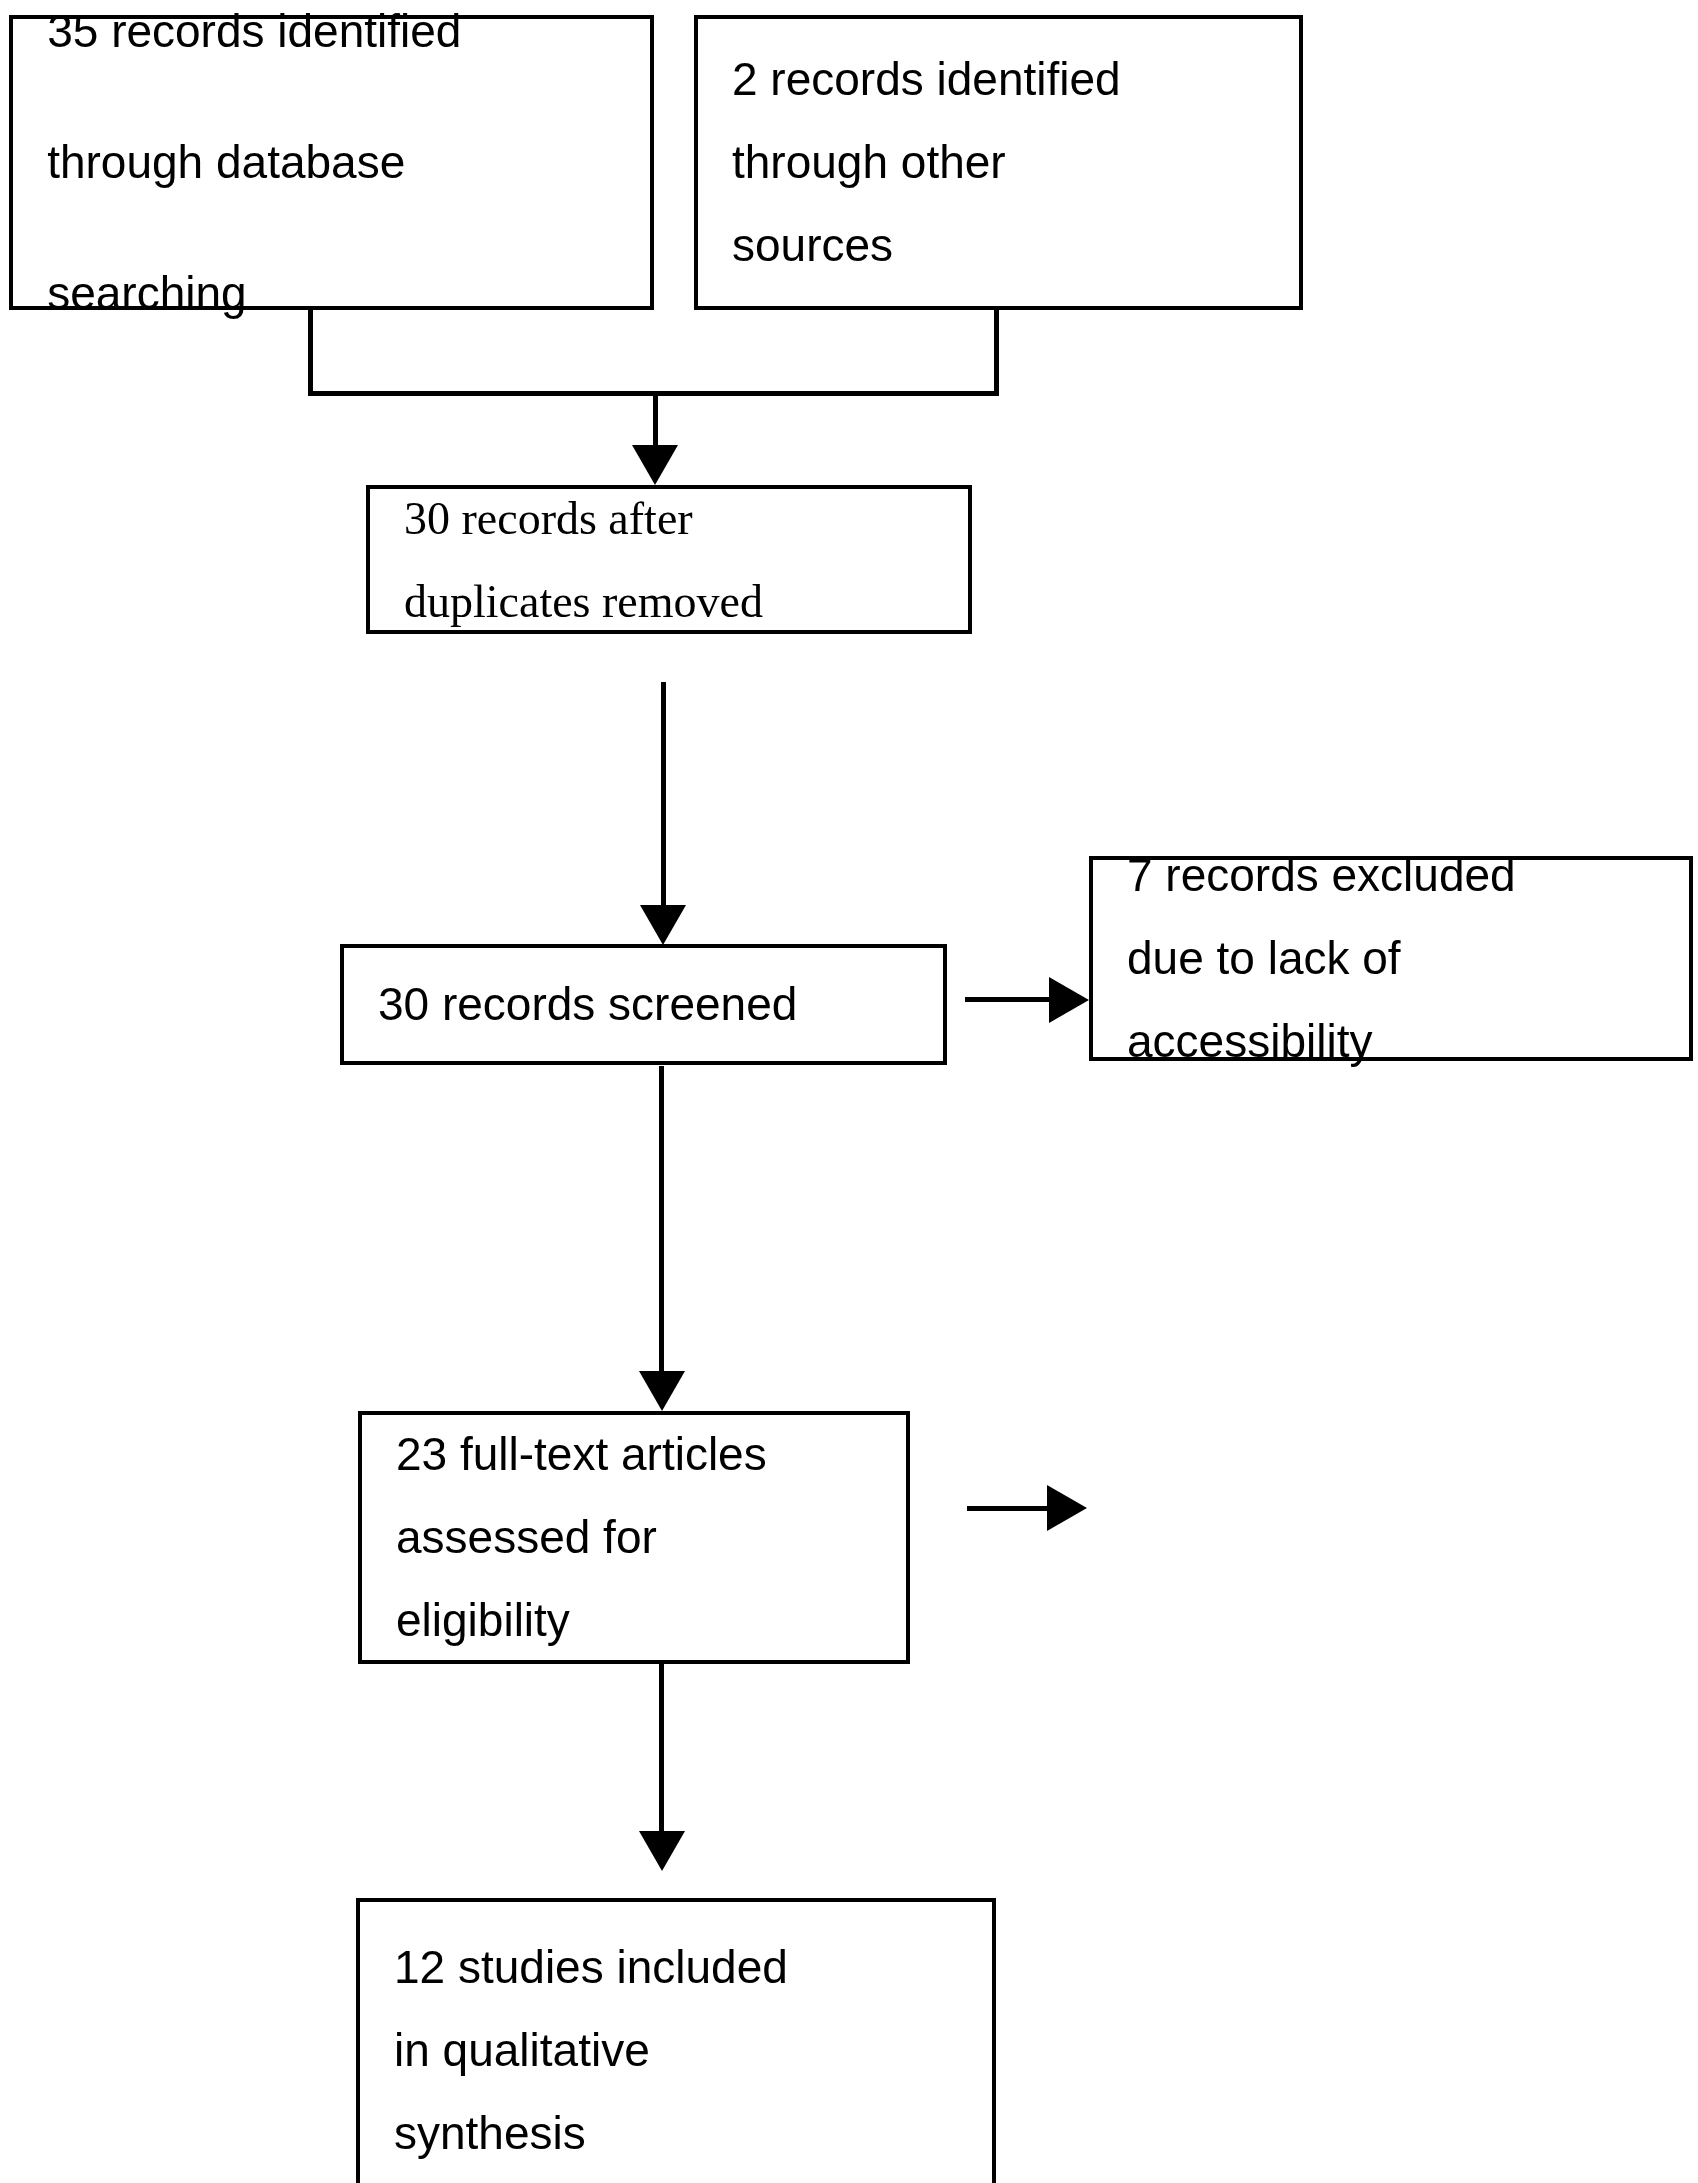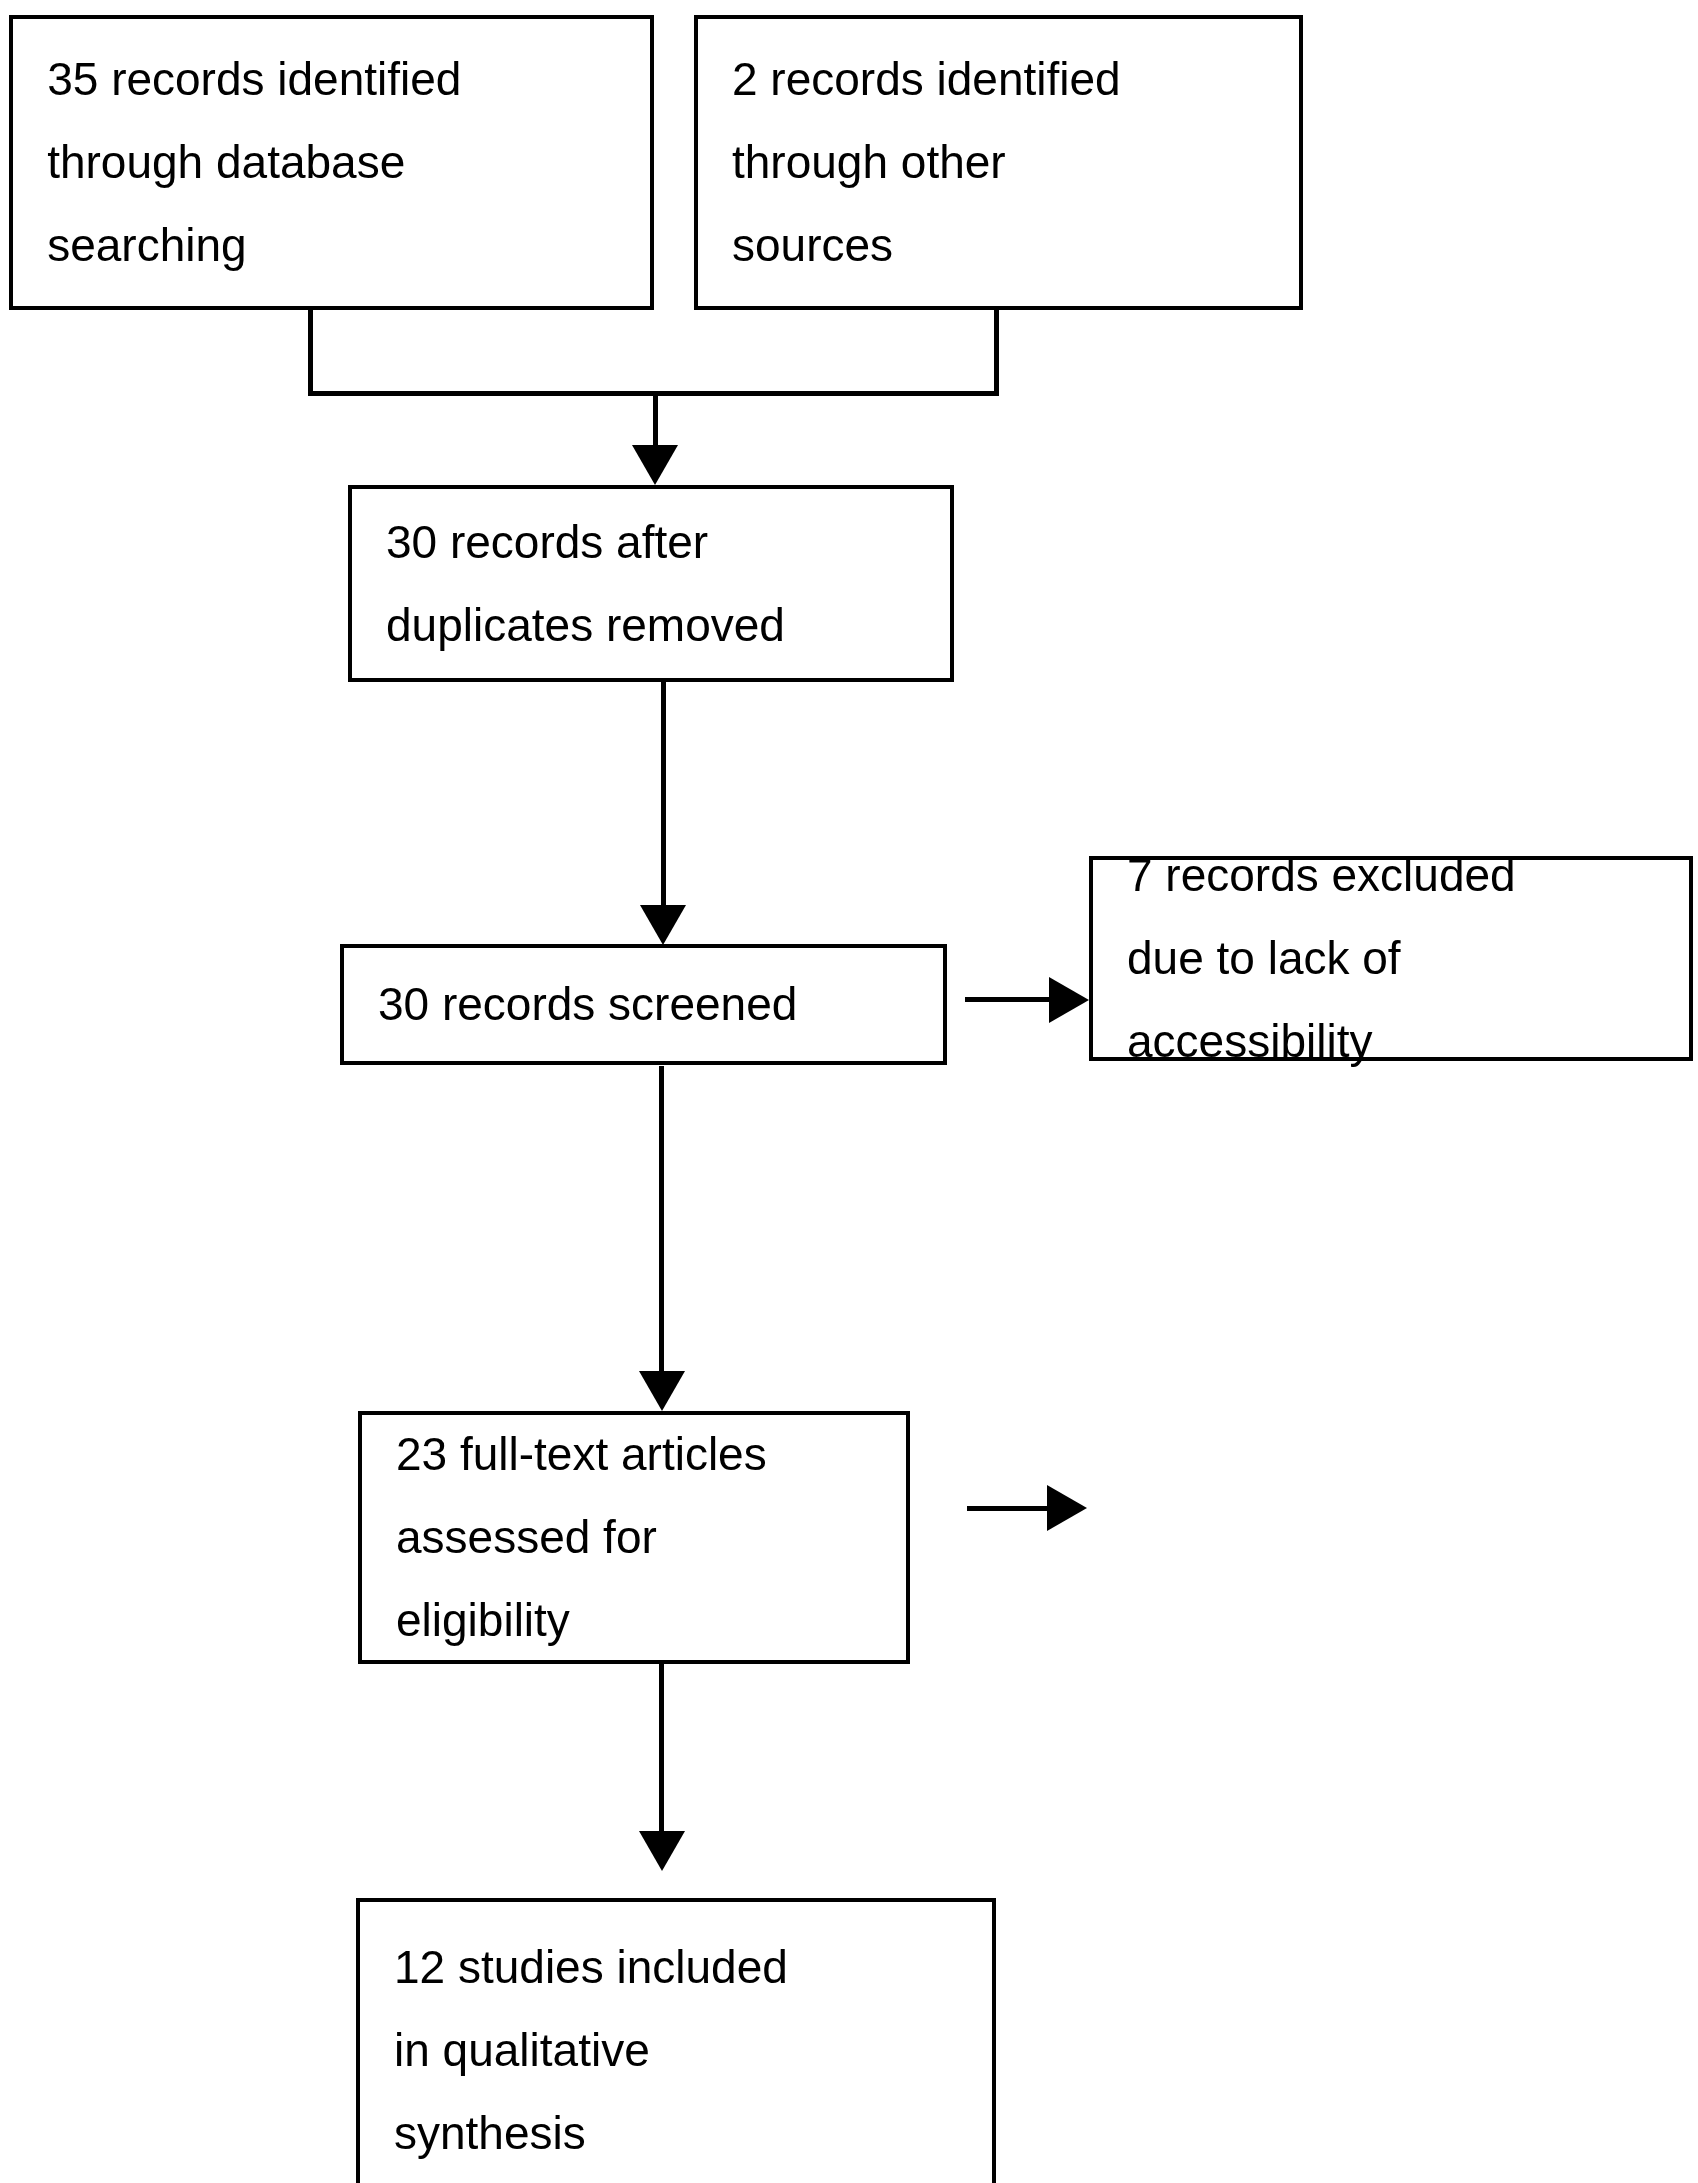--- a/index.html
+++ b/index.html
@@ -52,39 +52,39 @@
     border-top: 23px solid transparent;
     border-bottom: 23px solid transparent;
     border-left: 40px solid #000000;
   }
 </style>
 </head>
 <body>
 
 <div id="canvas">
 
-  <div class="flow-box" style="left:9.2px; top:15.3px; width:645px; height:295px;">
+  <div class="flow-box" style="left:9.2px; top:15.3px; width:645px; height:295px;gap:48px;">
     <span class="box-line">35 records identified</span>
     <span class="box-line">through database</span>
     <span class="box-line">searching</span>
   </div>
 
   <div class="flow-box" style="left:694px; top:15.3px; width:609px; height:295px;">
     <span class="box-line">2 records identified</span>
     <span class="box-line">through other</span>
     <span class="box-line">sources</span>
   </div>
 
   <div class="connector" style="left:308px; top:309px; width:4.6px; height:87px;"></div>
   <div class="connector" style="left:994px; top:309px; width:4.6px; height:87px;"></div>
   <div class="connector" style="left:308px; top:391px; width:691px; height:4.6px;"></div>
   <div class="connector" style="left:653px; top:394px; width:4.6px; height:55px;"></div>
   <div class="arrowhead-down" style="left:632px; top:445px;"></div>
 
-  <div class="flow-box" style="left:348px; top:485px; width:606px; height:197px;">
+  <div class="flow-box" style="left:366px; top:485px; width:606px; height:149px;font-family:Liberation Serif, serif;">
     <span class="box-line">30 records after</span>
     <span class="box-line">duplicates removed</span>
   </div>
 
   <div class="connector" style="left:661px; top:682px; width:4.6px; height:225px;"></div>
   <div class="arrowhead-down" style="left:640px; top:905px;"></div>
 
   <div class="flow-box" style="left:340px; top:944px; width:607px; height:121px;">
     <span class="box-line">30 records screened</span>
   </div>

